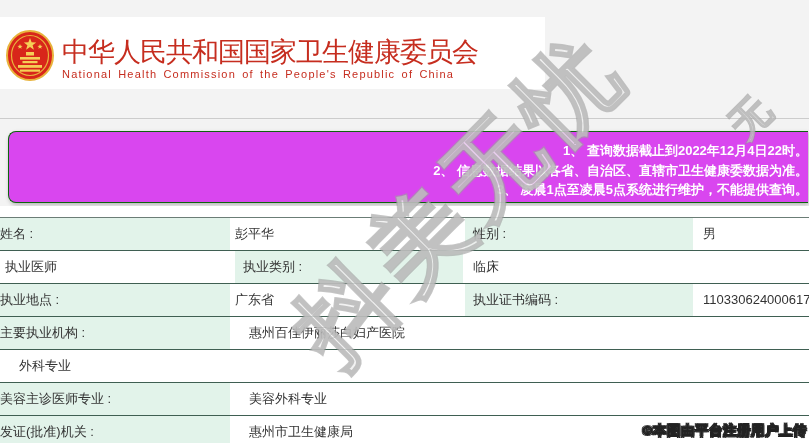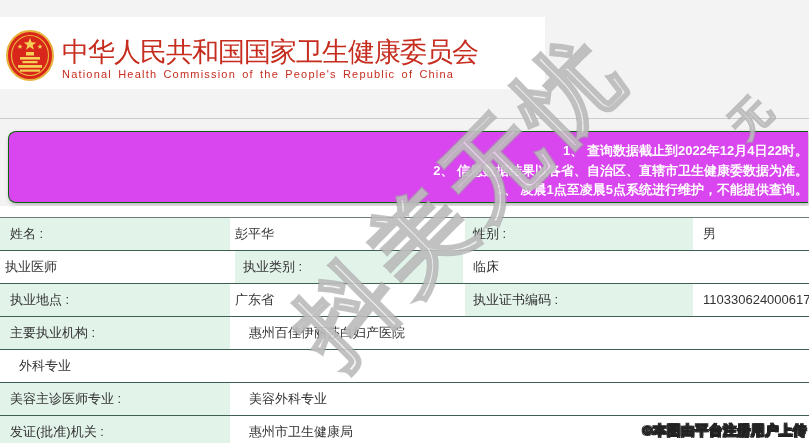--- a/index.html
+++ b/index.html
@@ -37,21 +37,21 @@
   }
   .notice-line{white-space:nowrap;}
 
   
   .content-bg{position:absolute;top:206px;left:0;width:809px;height:237px;background:#ffffff;}
   .record-table{position:absolute;top:217px;left:0;width:809px;border-top:1px solid #6b7d76;}
   .row{display:flex;height:32px;border-bottom:1px solid #3f5f52;line-height:32px;font-size:13px;color:#333333;}
   .row:last-child{border-bottom:none;}
   .cell{box-sizing:border-box;white-space:nowrap;overflow:hidden;}
   .label{background:#e2f3ea;}
-  .c1{width:230px;padding-left:10px;}
+  .c1{width:230px;padding-left:0;}
   .c2{width:235px;padding-left:5px;background:#ffffff;}
   .c3{width:228px;padding-left:8px;}
   .c4{flex:1;padding-left:10px;background:#ffffff;}
   .cwide{flex:1;padding-left:19px;background:#ffffff;}
 
   
   .wm-diagonal{
     position:absolute;left:180px;top:145px;width:560px;height:110px;
     line-height:110px;text-align:center;
     font-size:96px;font-weight:bold;letter-spacing:8px;

